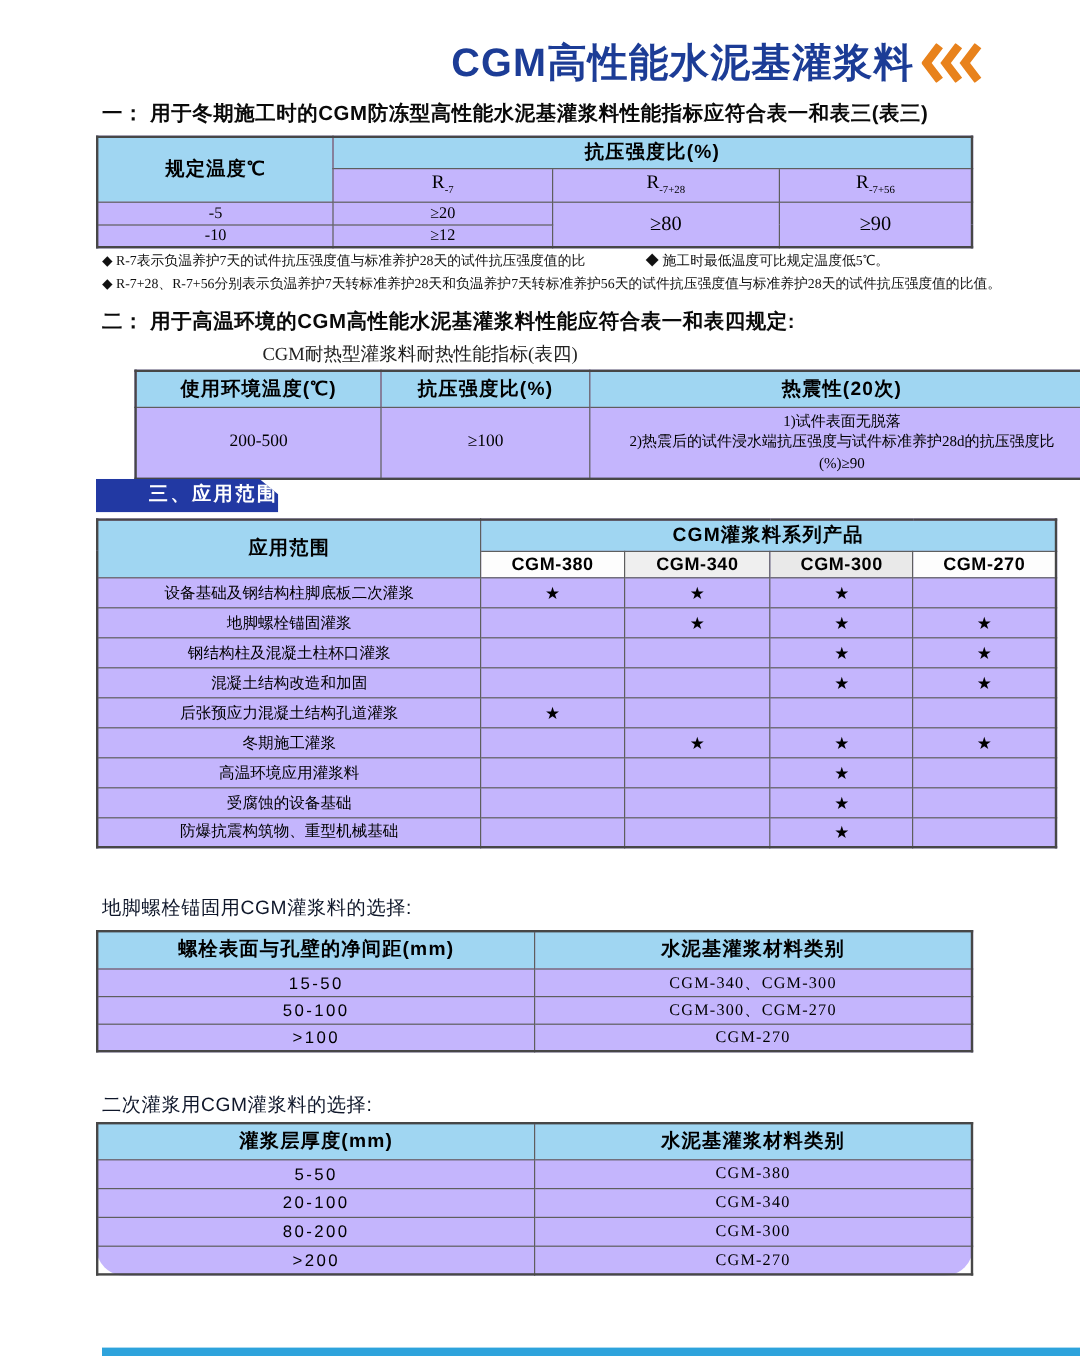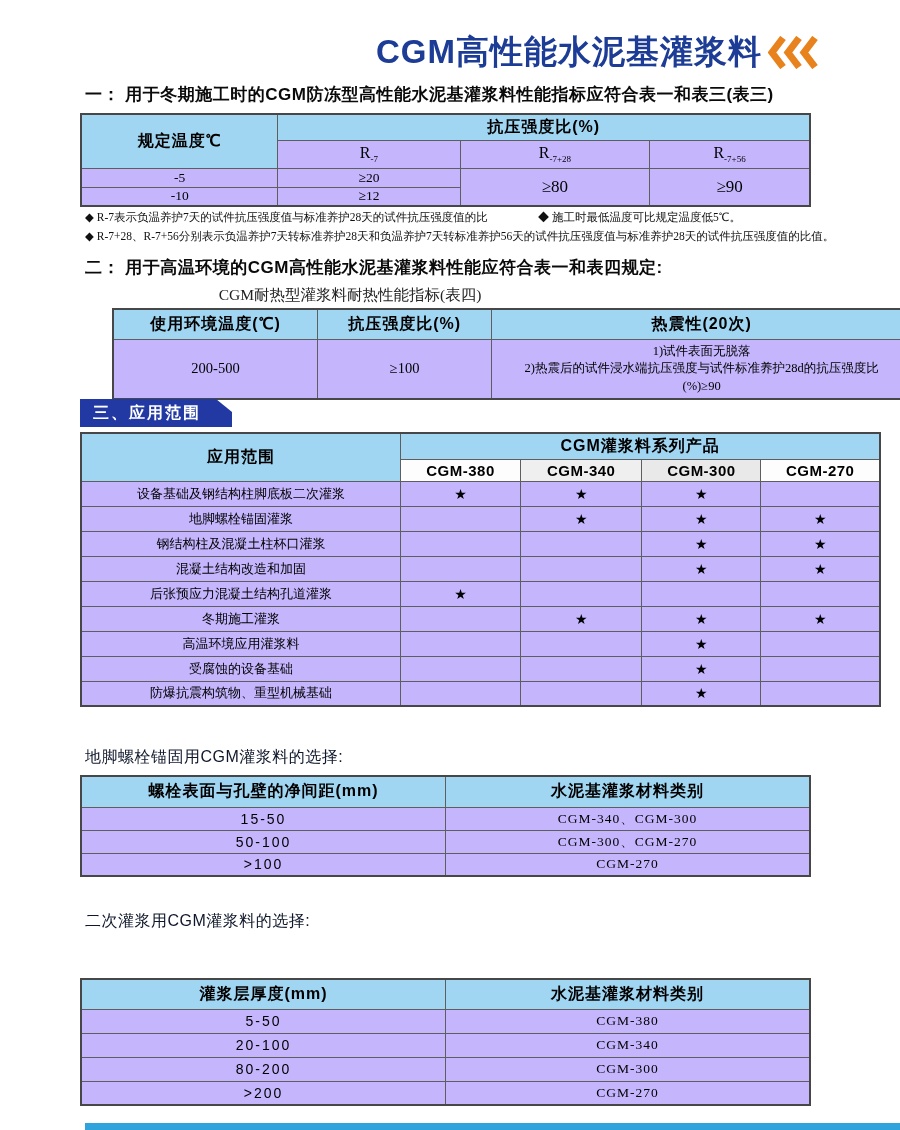--- a/index.html
+++ b/index.html
@@ -35,37 +35,37 @@
   .notes-line1 { position:absolute; left:85px; top:210px; display:flex; gap:50px; font-family:"Liberation Serif",serif; font-size:11.5px; color:#111; white-space:nowrap; }
   .notes-line2 { position:absolute; left:85px; top:229px; font-family:"Liberation Serif",serif; font-size:11.5px; color:#111; white-space:nowrap; }
 
   
   .t2 { left:80px; top:308px; width:801px;margin-left:32px; }
   .t2 .h th { height:30px; }
   .t2 .dr td { height:56px; font-family:"Liberation Serif",serif; font-size:14.5px; }
   .t2 td.thermal { text-align:center; padding:3px 8px; font-size:12.5px; line-height:1.4; }
 
   
-  .sec-tab { position:absolute; left:80px; top:399px; width:152px; height:28px; background:#2239a3; color:#fff; font-size:16px; font-weight:bold; line-height:28px; padding-left:13px; letter-spacing:2px; clip-path:polygon(0 0, calc(100% - 16px) 0, 100% 13px, 100% 100%, 0 100%); }
+  .sec-tab { position:absolute; left:80px; top:399px; width:152px; height:28px; background:#2239a3; color:#fff; font-size:16px; font-weight:bold; line-height:28px; padding-left:13px; letter-spacing:2px; clip-path:polygon(0 0, calc(100% - 16px) 0, 100% 13px, 100% 100%, 0 100%);text-align:right; }
 
   
   .t3 { left:80px; top:432px; width:801px; }
   .t3 .h1 th { height:26px; }
   .t3 .h2 td { height:22px; font-weight:bold; font-size:15px; letter-spacing:0.5px; }
   .t3 .dr td { height:25px; }
   .t3 td.app { font-family:"Liberation Serif",serif; font-size:13px; }
   .t3 td.star { font-size:14px; color:#000; }
   .t3 .p0 { background:#fdfdfd; } .t3 .p1 { background:#efefef; }
   .t3 .p2 { background:#e9e9e9; } .t3 .p3 { background:#fdfdfd; }
 
   
   .t4 { left:80px; top:775px; width:731px; }
   .t4 .h th { height:31px; }
   .t4 .dr td { height:23px; }
-  .t5 { left:80px; top:978px; width:731px; }
+  .t5 { left:80px; top:935px; width:731px;border-radius:24px; }
   .t5 .h th { height:30px; }
   .t5 .dr td { height:24px; }
   td.numcell { font-size:14px; letter-spacing:2px; }
   td.matcell { font-family:"Liberation Serif",serif; font-size:13.5px; letter-spacing:1px; }
 
   .footer-bar { position:absolute; left:85px; right:0; top:1123px; height:7px; background:#2ea3dc; }
 </style>
 </head>
 <body>
 

